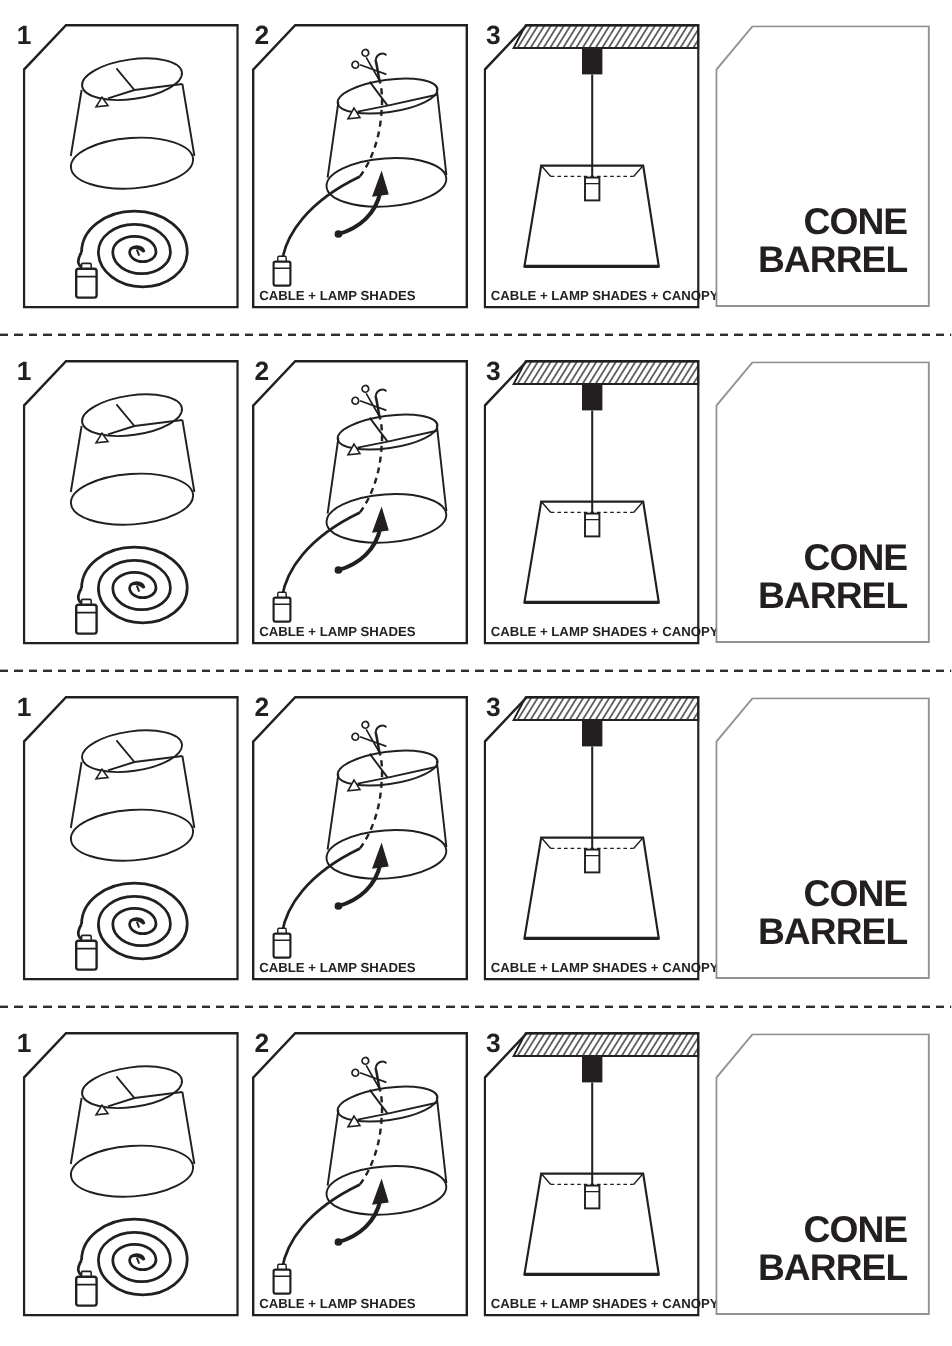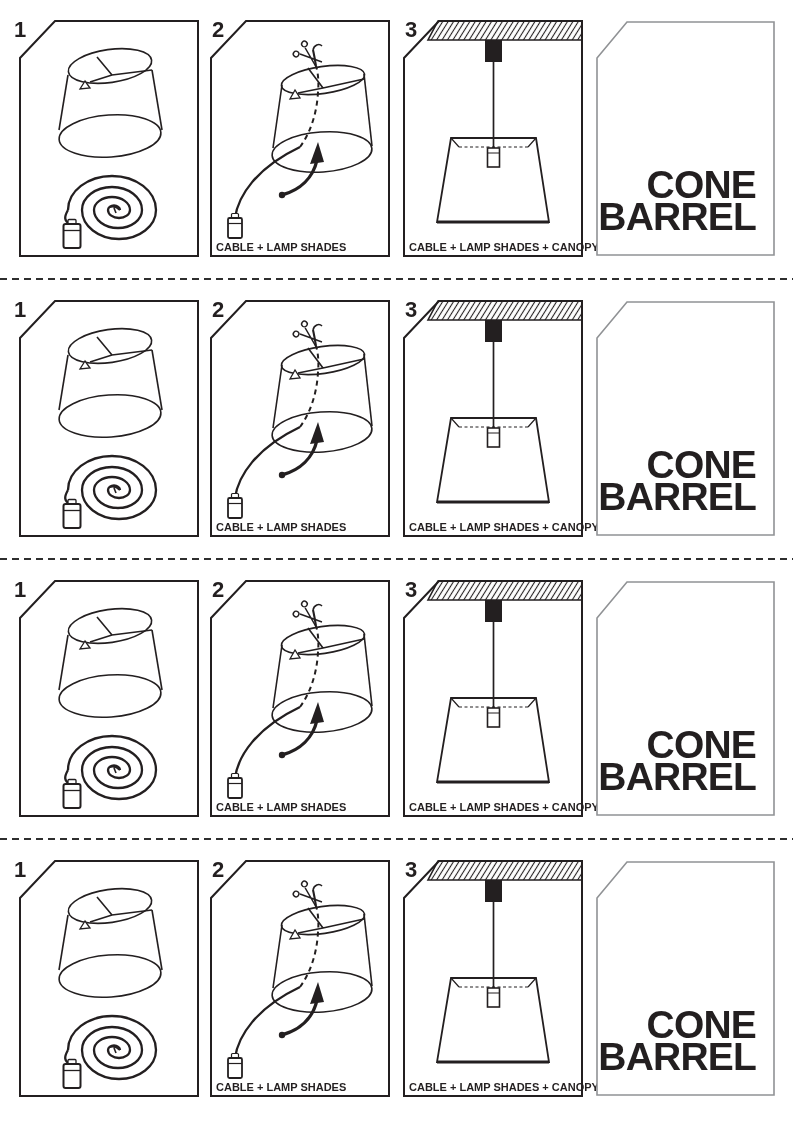--- a/index.html
+++ b/index.html
@@ -10,21 +10,21 @@
   .p1{left:19px;width:180px;}
   .p2{left:210px;width:180px;}
   .p3{left:403px;width:180px;}
   .p4{left:596px;width:179px;top:21px;height:235px;}
   svg.art{position:absolute;left:0;top:0;width:100%;height:100%;display:block;}
   .num{position:absolute;top:-2px;left:2px;font-weight:700;font-size:22px;line-height:24px;color:#231f20;}
   .p1 .num{left:-5px;}
   .caption{position:absolute;left:6px;bottom:4px;font-weight:700;font-size:11px;
            letter-spacing:0;white-space:nowrap;color:#231f20;}
   .product{position:absolute;right:19px;top:148px;text-align:right;font-weight:700;
-           font-size:39px;line-height:32px;letter-spacing:-0.8px;color:#231f20;}
+           font-size:31px;line-height:32px;letter-spacing:-0.8px;color:#231f20;}
   .sep{position:absolute;left:0;width:793px;height:2px;
        background:repeating-linear-gradient(90deg,#2e2e2e 0 7px,transparent 7px 12px);}
   .defs{position:absolute;width:0;height:0;overflow:hidden;}
 </style>
 </head>
 <body>
 
 <svg class="defs" aria-hidden="true">
   <defs>
     <pattern id="hatch3" width="4.6" height="4.6" patternUnits="userSpaceOnUse" patternTransform="rotate(32)">

